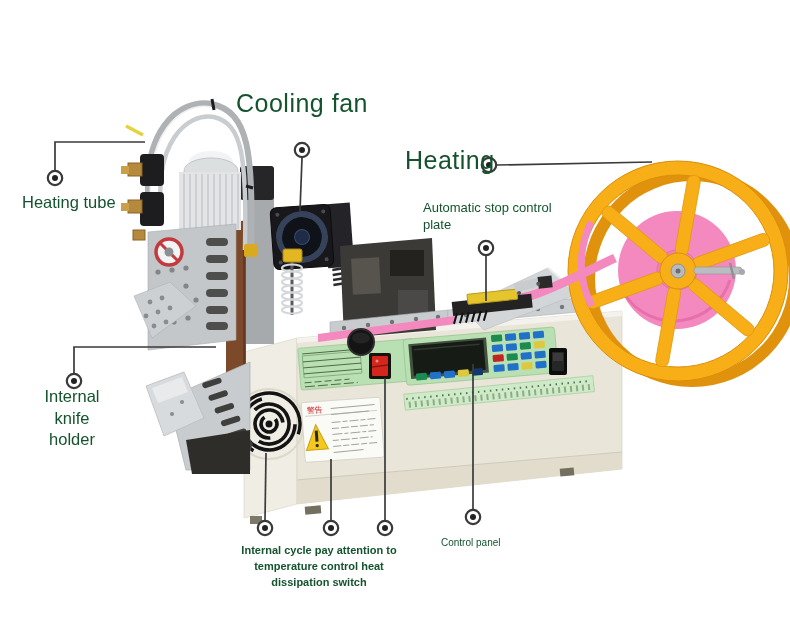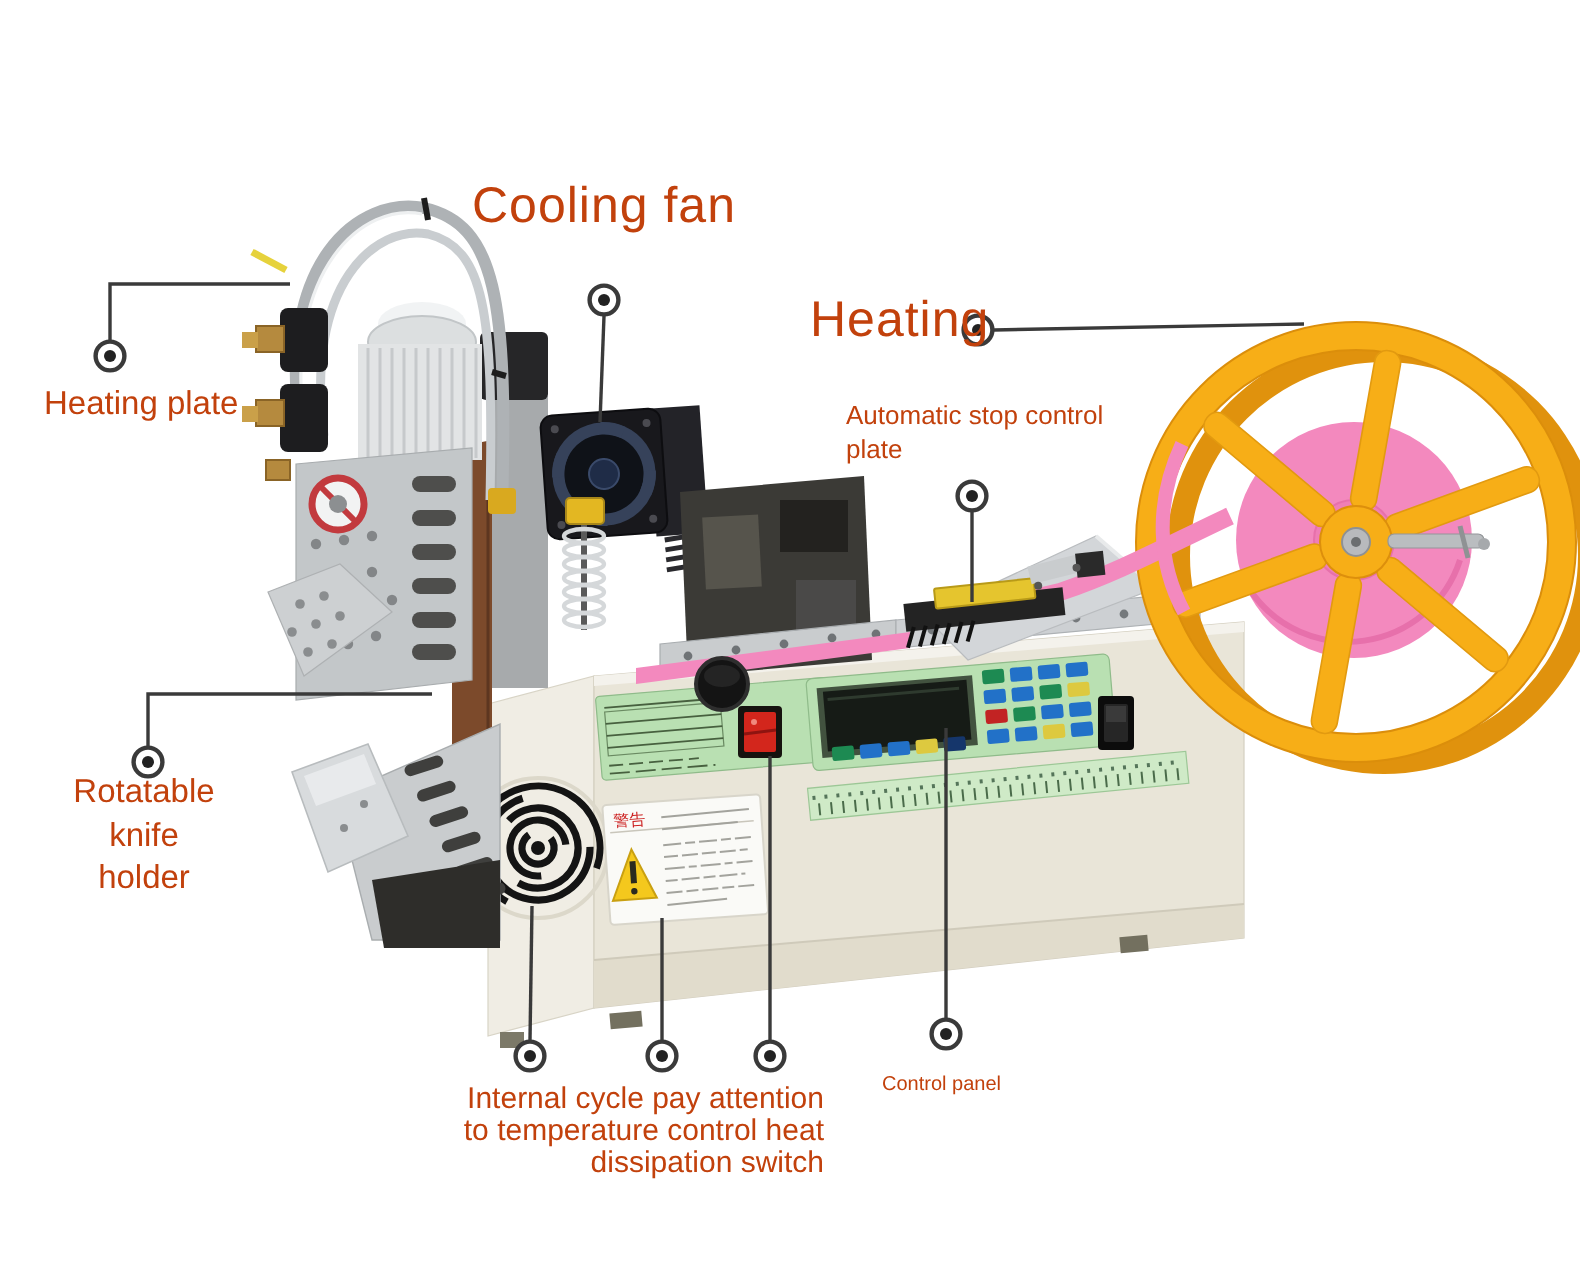--- a/index.html
+++ b/index.html
@@ -1,26 +1,26 @@
 <!DOCTYPE html>
 <html><head>
 <meta charset="utf-8">
 <style>
   html,body{margin:0;padding:0;background:#ffffff;}
   .stage{position:relative;width:790px;height:639px;background:#ffffff;overflow:hidden;
          font-family:"Liberation Sans",sans-serif;}
   .stage svg{position:absolute;left:0;top:0;}
-  .lbl{position:absolute;color:#c2410c;}
+  .lbl{position:absolute;color:#14532d;}
   .lbl-lg{font-size:25px;letter-spacing:.5px;}
   .lbl-heating{left:22px;top:193px;font-size:16.5px;}
   .lbl-cooling{left:236px;top:89px;}
   .lbl-baffle{left:405px;top:146px;}
   .lbl-pressure{left:423px;top:200px;width:142px;font-size:13px;line-height:16.5px;}
   .lbl-knife{left:34px;top:386px;width:76px;font-size:16.5px;line-height:21.5px;text-align:center;}
-  .lbl-internal{left:226px;top:542px;width:186px;font-size:15px;line-height:16px;text-align:right;}
+  .lbl-internal{left:226px;top:542px;width:186px;font-size:11px;line-height:16px;text-align:center;font-weight:bold;}
   .lbl-control{left:441px;top:537px;font-size:10px;}
 </style>
 </head>
 <body>
 
 <div class="stage">
 
 <svg width="790" height="639" viewBox="0 0 790 639">
   <defs>
     <pattern id="ticks" width="6" height="16" patternUnits="userSpaceOnUse">
@@ -392,21 +392,21 @@
           <circle cx="385" cy="528" r="7.2" fill="#fff" stroke="#3a3a3a" stroke-width="2.2"></circle>
           <circle cx="385" cy="528" r="3" fill="#222"></circle>
         </g>
     <g>
           <circle cx="473" cy="517" r="7.2" fill="#fff" stroke="#3a3a3a" stroke-width="2.2"></circle>
           <circle cx="473" cy="517" r="3" fill="#222"></circle>
         </g>
   </g>
 </svg>
 
-<div class="lbl lbl-heating">Heating plate</div>
+<div class="lbl lbl-heating">Heating tube</div>
 <div class="lbl lbl-lg lbl-cooling">Cooling fan</div>
 <div class="lbl lbl-lg lbl-baffle">Heating</div>
 <div class="lbl lbl-pressure">Automatic stop control plate</div>
-<div class="lbl lbl-knife">Rotatable knife holder</div>
+<div class="lbl lbl-knife">Internal knife holder</div>
 <div class="lbl lbl-internal">Internal cycle pay attention to temperature control heat dissipation switch</div>
 <div class="lbl lbl-control">Control panel</div>
 
 </div>
 
 </body></html>

